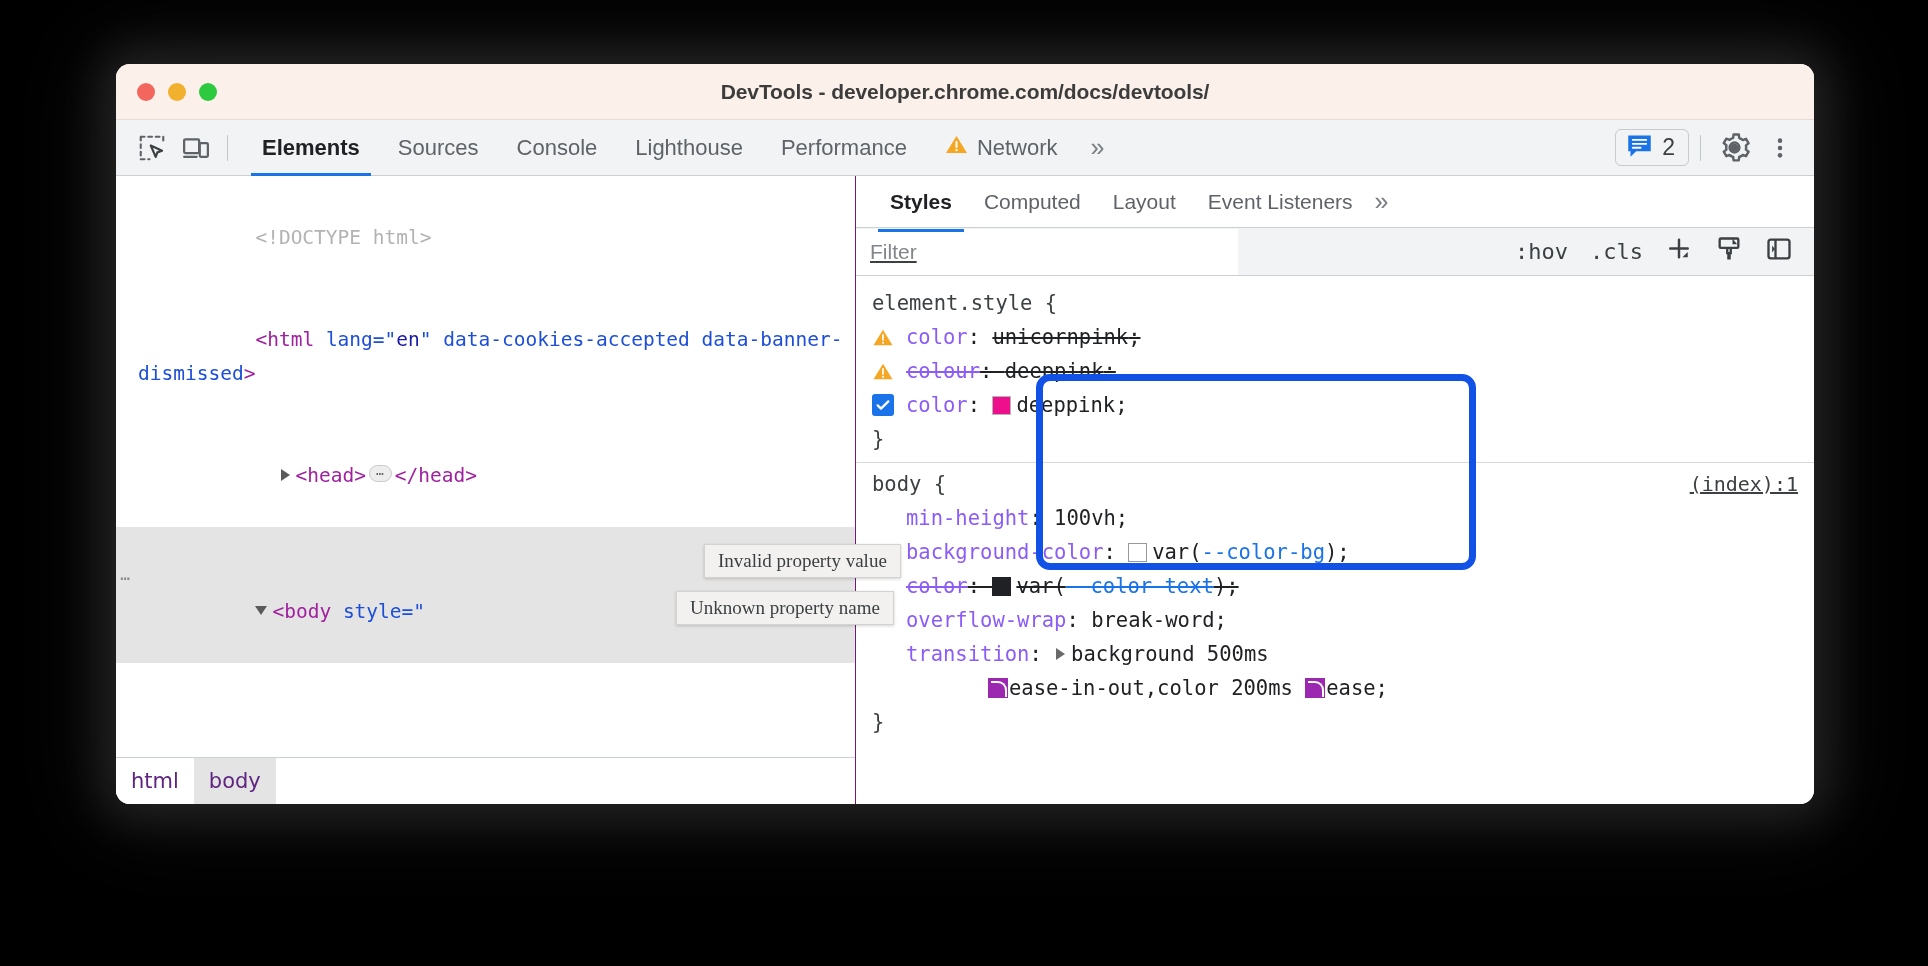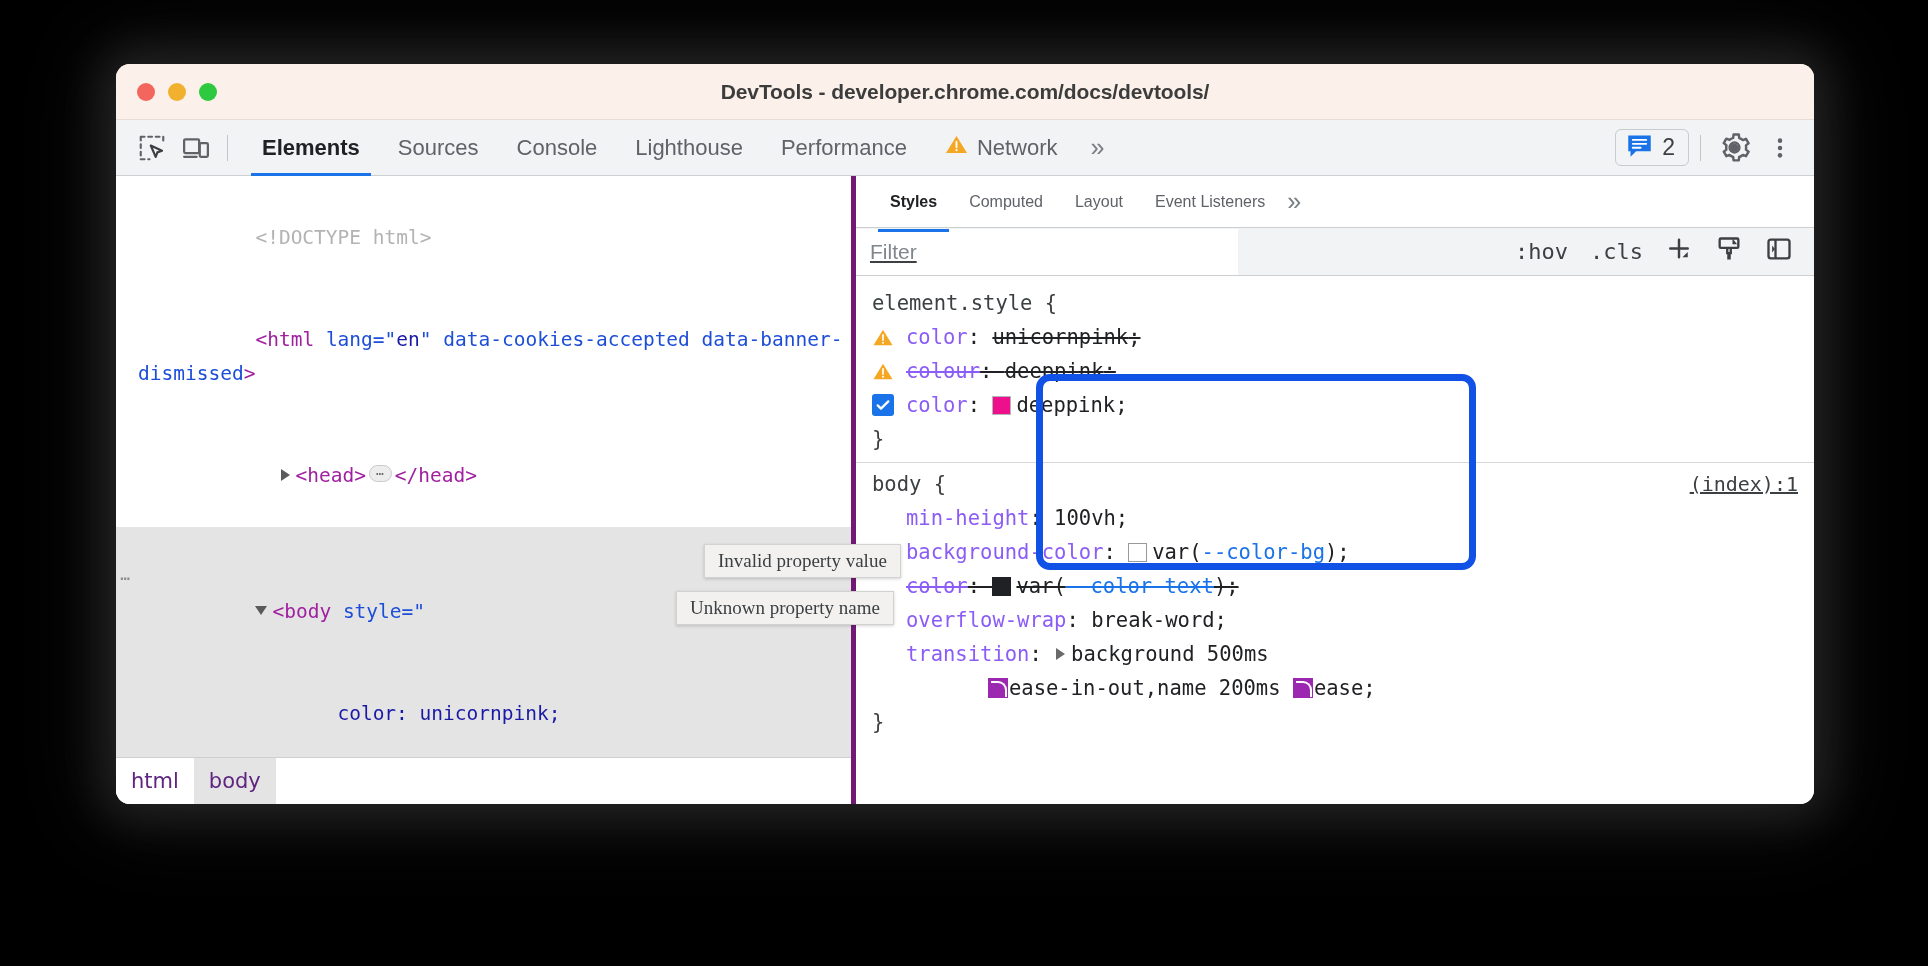--- a/index.html
+++ b/index.html
@@ -81,21 +81,21 @@
     display: flex; align-items: center; gap: 9px;
     border: 1px solid #c7cace; border-radius: 6px;
     padding: 4px 13px 4px 10px; height: 37px; background: #f1f3f4;
   }
   #issues-count { font-size: 23px; color: #3c4043; }
 
   
   #panels { flex: 1; display: flex; min-height: 0; }
   #dom-panel {
     width: 740px; flex: 0 0 740px;
-    border-right: 5px solid #701a75;
+    border-right: 1px solid #701a75;
     background: #fff;
     display: flex; flex-direction: column;
     position: relative;
     min-height: 0;
   }
   #dom-tree {
     flex: 1;
     font-family: "DejaVu Sans Mono", monospace;
     font-size: 19.5px;
     line-height: 34px;
@@ -165,21 +165,21 @@
   }
   #styles-tabs {
     height: 52px; flex: 0 0 52px;
     display: flex; align-items: center;
     border-bottom: 1px solid #cdd0d2;
     padding-left: 18px;
     background: #fff;
   }
   .stab {
     height: 60px; display: flex; align-items: center;
-    padding: 0 16px; font-size: 16px; color: #5f6368; position: relative;
+    padding: 0 16px; font-size: 21px; color: #5f6368; position: relative;
   }
   .stab.active { color: #202124; font-weight: bold; }
   .stab.active::after {
     content: ""; position: absolute; left: 4px; right: 4px; bottom: 0;
     height: 3px; background: #1a73e8;
   }
   #filter-bar {
     height: 48px; flex: 0 0 48px;
     display: flex; align-items: center;
     border-bottom: 1px solid #cdd0d2;
@@ -363,23 +363,20 @@
         </div>
 
         <div class="node indent1">
           <span class="tri"></span><span class="tag">&lt;</span><span class="tag">head</span><span class="tag">&gt;</span><span class="ellipsis-pill">⋯</span><span class="tag">&lt;/</span><span class="tag">head</span><span class="tag">&gt;</span>
         </div>
 
         <div class="node sel" style="padding-left:22px;">
           <span class="gutter-dots">⋯</span>
           <span class="tri open"></span><span class="tag">&lt;</span><span class="tag">body</span><span> </span><span class="attr">style</span><span class="attr">="</span>
         </div>
-        <div class="node sel" style="padding-left:104px;">
-          <span class="val">color: unicornpink;</span>
-        </div>
 
       </div>
 
       <div id="breadcrumb">
         <div class="crumb">html</div>
         <div class="crumb active">body</div>
       </div>
 
       <div class="tooltip" id="tip-invalid">Invalid property value</div>
       <div class="tooltip" id="tip-unknown">Unknown property name</div>
@@ -484,21 +481,21 @@
           </div>
 
           <div class="decl" style="padding-left:50px;">
             <span class="prop">overflow-wrap</span><span class="value">: </span><span class="value">break-word;</span>
           </div>
 
           <div class="decl" style="padding-left:50px;">
             <span class="prop">transition</span><span class="value">: </span><span class="tri-small"></span><span class="value">background 500ms</span>
           </div>
           <div class="decl" style="padding-left:132px;">
-            <span class="ease-ico"></span><span class="value">ease-in-out,name 200ms</span><span class="value"> </span><span class="ease-ico"></span><span class="value">ease;</span>
+            <span class="ease-ico"></span><span class="value">ease-in-out,color 200ms</span><span class="value"> </span><span class="ease-ico"></span><span class="value">ease;</span>
           </div>
 
           <div class="sel-line">}</div>
         </div>
 
       </div>
     </div>
   </div>
 
   <div id="highlight-box"></div>

